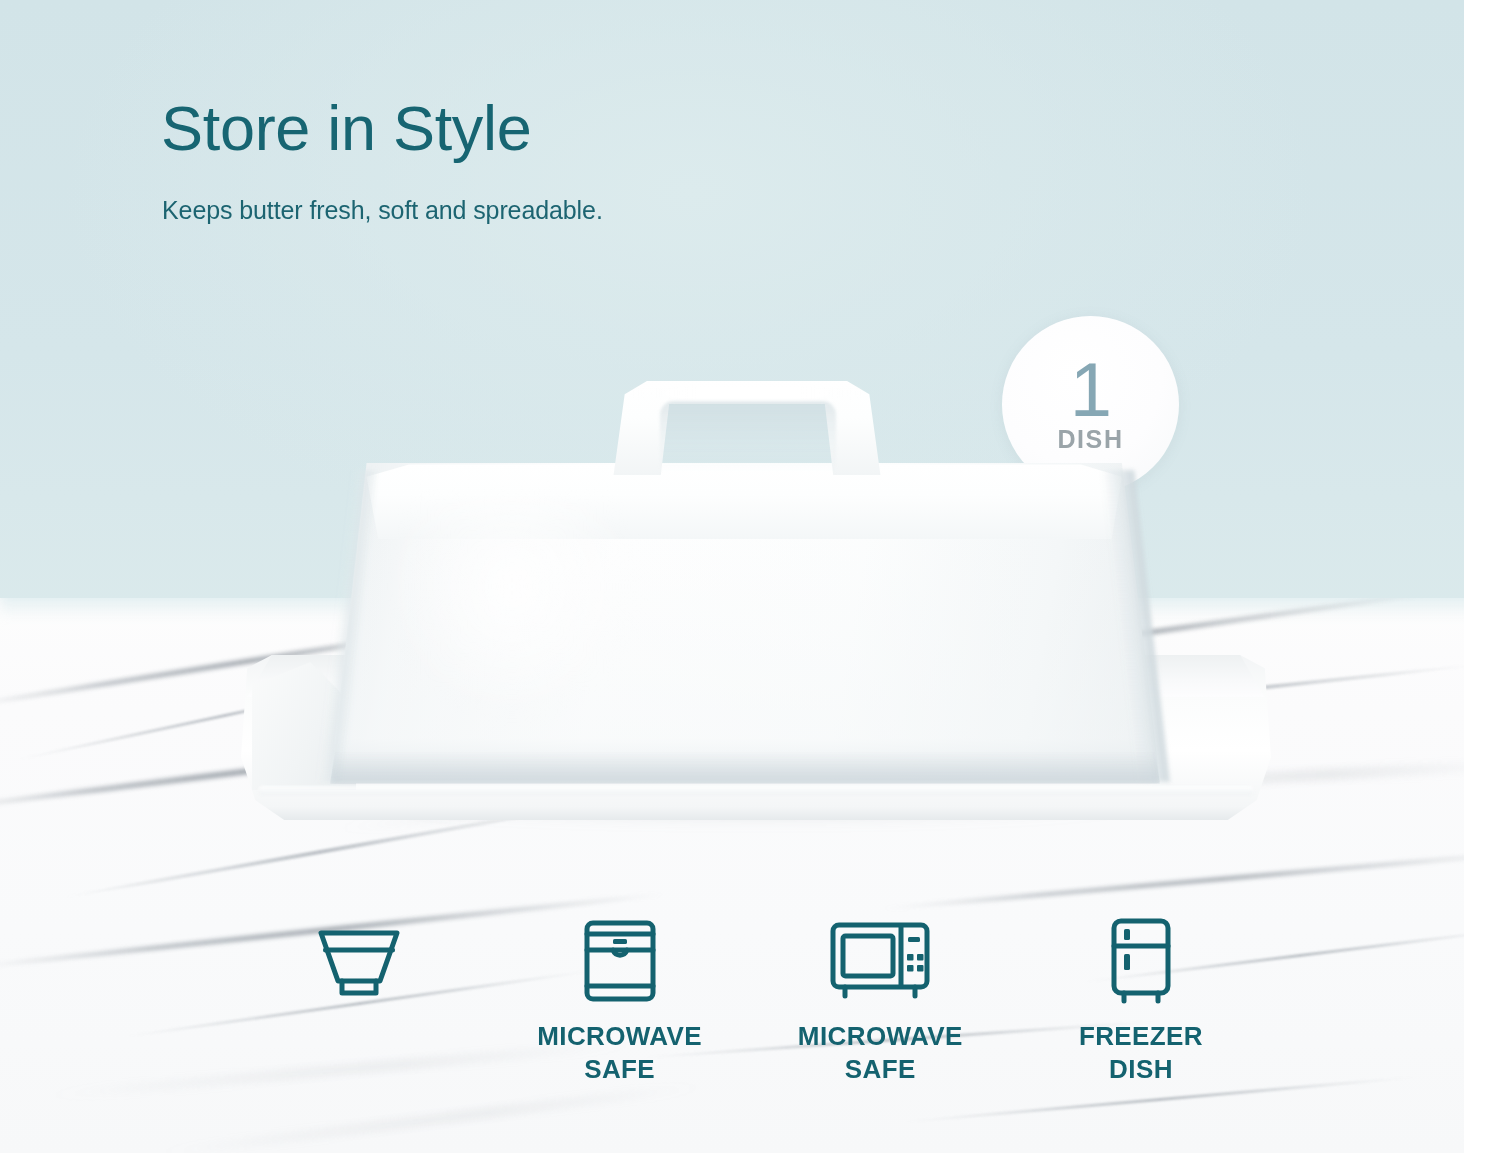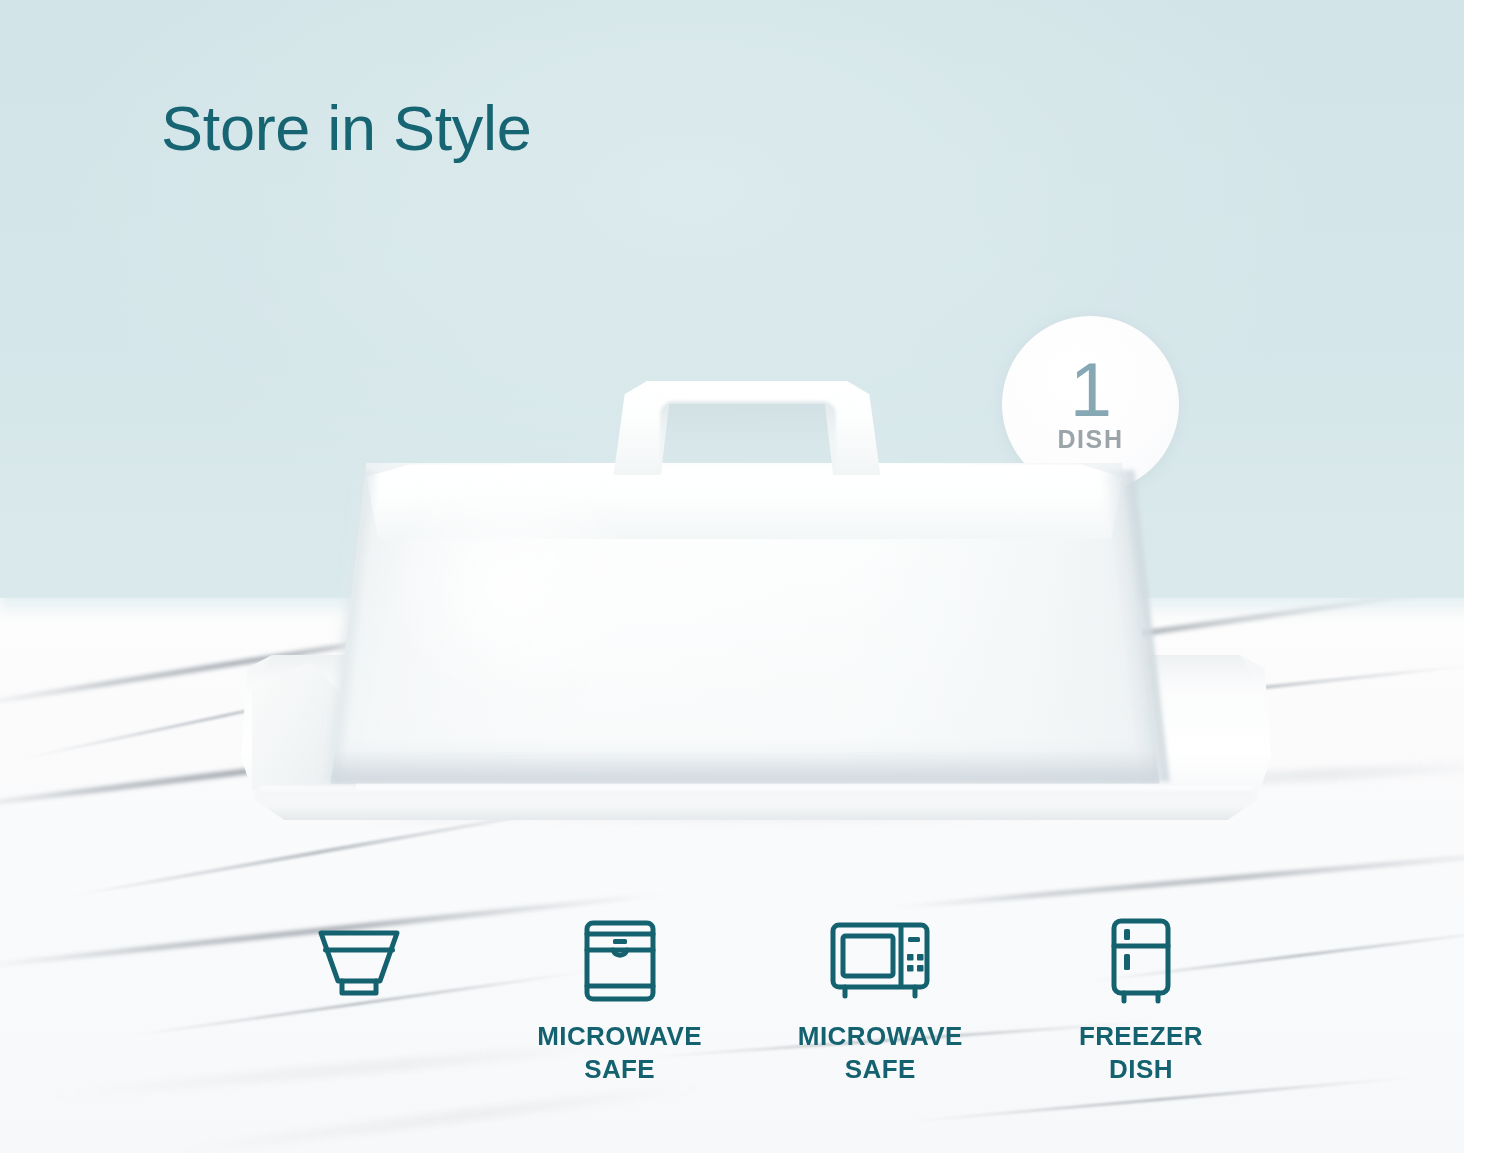--- a/index.html
+++ b/index.html
@@ -333,20 +333,21 @@
     <div class="vein v12"></div>
     <div class="vein hair v13"></div>
     <div class="vein hair v14"></div>
     <div class="vein soft v15"></div>
     <div class="vein hair v16"></div>
     <div class="vein soft v17"></div>
     <div class="vein hair v18"></div>
   </div>
 
   <div class="headline">Store in Style</div>
+  <div class="subhead">Keeps butter fresh, soft and spreadable.</div>
 
   <div class="badge">
     <div class="badge-number">1</div>
     <div class="badge-label">DISH</div>
   </div>
 
   <div class="dish">
     <div class="dish-shadow"></div>
 
     <div class="plate"></div>

